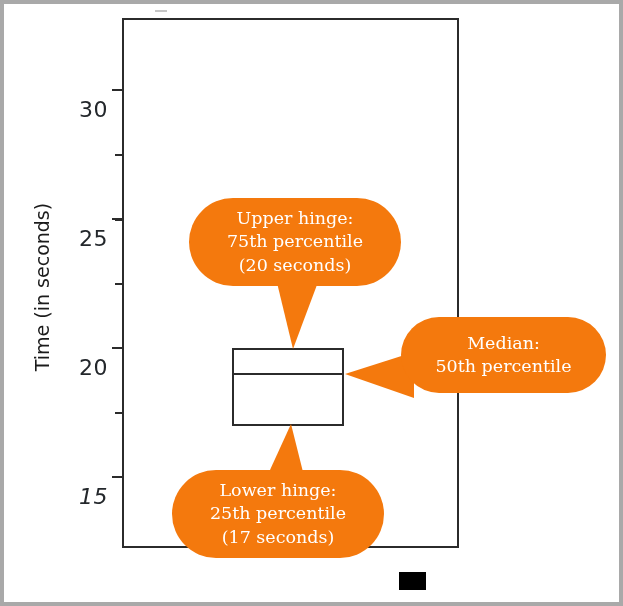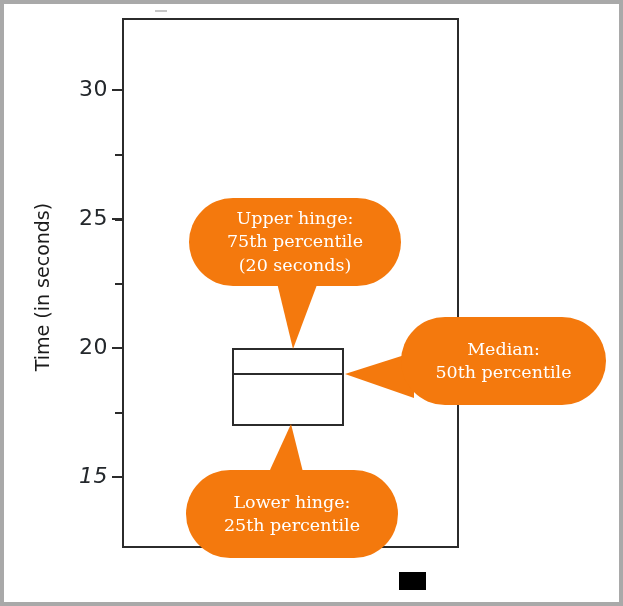--- a/index.html
+++ b/index.html
@@ -39,20 +39,21 @@
 
   .tick-label {
     position: absolute;
     right: 0;
     width: 48px;
     text-align: right;
     font-family: "DejaVu Sans", sans-serif;
     font-size: 22px;
     color: #23272b;
     letter-spacing: .5px;
+    margin-top: 21px;
   }
   #tick-label-col { position: absolute; left: 44px; top: 0; width: 60px; height: 606px; }
 
   
   #y-axis-title {
     position: absolute;
     left: -62px;
     top: 272px;
     width: 200px;
     text-align: center;
@@ -113,22 +114,22 @@
     align-items: center;
     justify-content: center;
     border-radius: 999px;
     box-sizing: border-box;
     padding: 19px 22px;
     z-index: 5;
   }
   .callout .line { white-space: nowrap; }
 
   #callout-upper  { left: 185px; top: 194px; width: 212px; height: 88px; }
-  #callout-median { left: 397px; top: 313px; width: 205px; height: 88px; }
-  #callout-lower  { left: 182px; top: 466px; width: 212px; height: 88px; }
+  #callout-median { left: 397px; top: 313px; width: 205px; height: 76px; }
+  #callout-lower  { left: 168px; top: 466px; width: 212px; height: 88px; }
 
   
   #tails { position: absolute; left: 0; top: 0; width: 623px; height: 606px; z-index: 4; pointer-events: none; }
 </style>
 </head>
 <body>
 
 <div id="root">
 
   <div id="top-dash"></div>
@@ -170,17 +171,18 @@
   </div>
 
   <div class="callout" id="callout-median">
     <span class="line">Median:</span>
     <span class="line">50th percentile</span>
   </div>
 
   <div class="callout" id="callout-lower">
     <span class="line">Lower hinge:</span>
     <span class="line">25th percentile</span>
+    <span class="line">(17 seconds)</span>
   </div>
 
   <div id="legend-swatch"></div>
 
 </div>
 
 </body></html>

